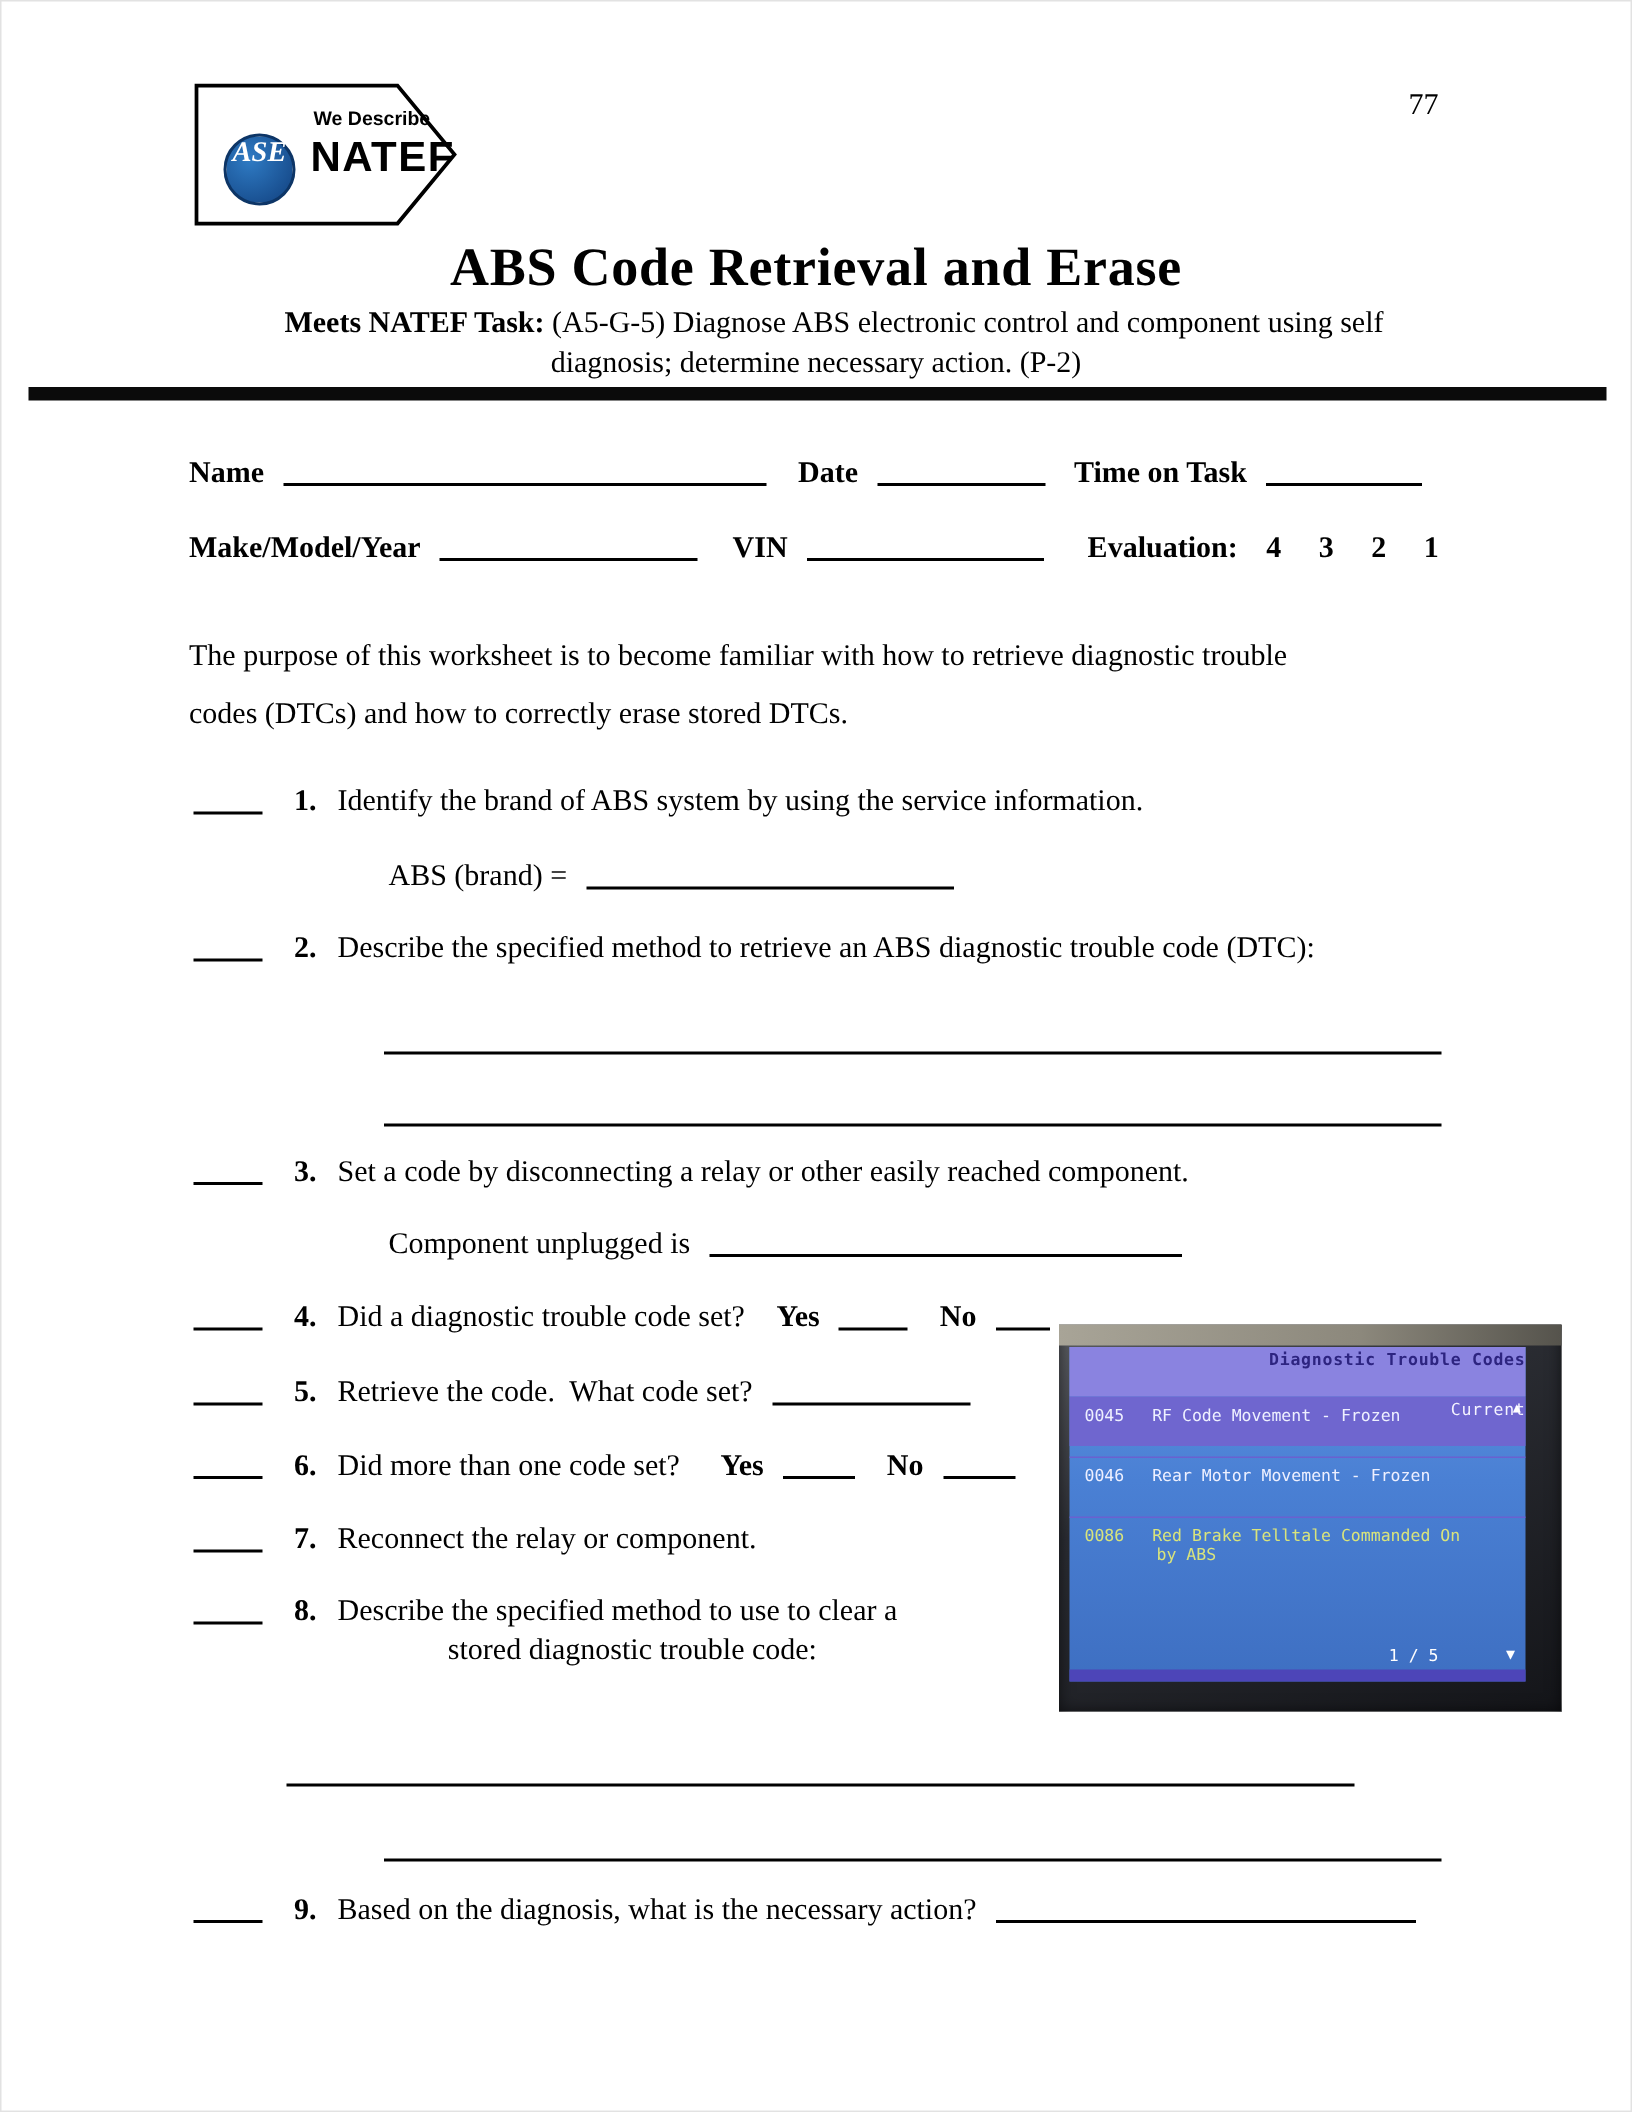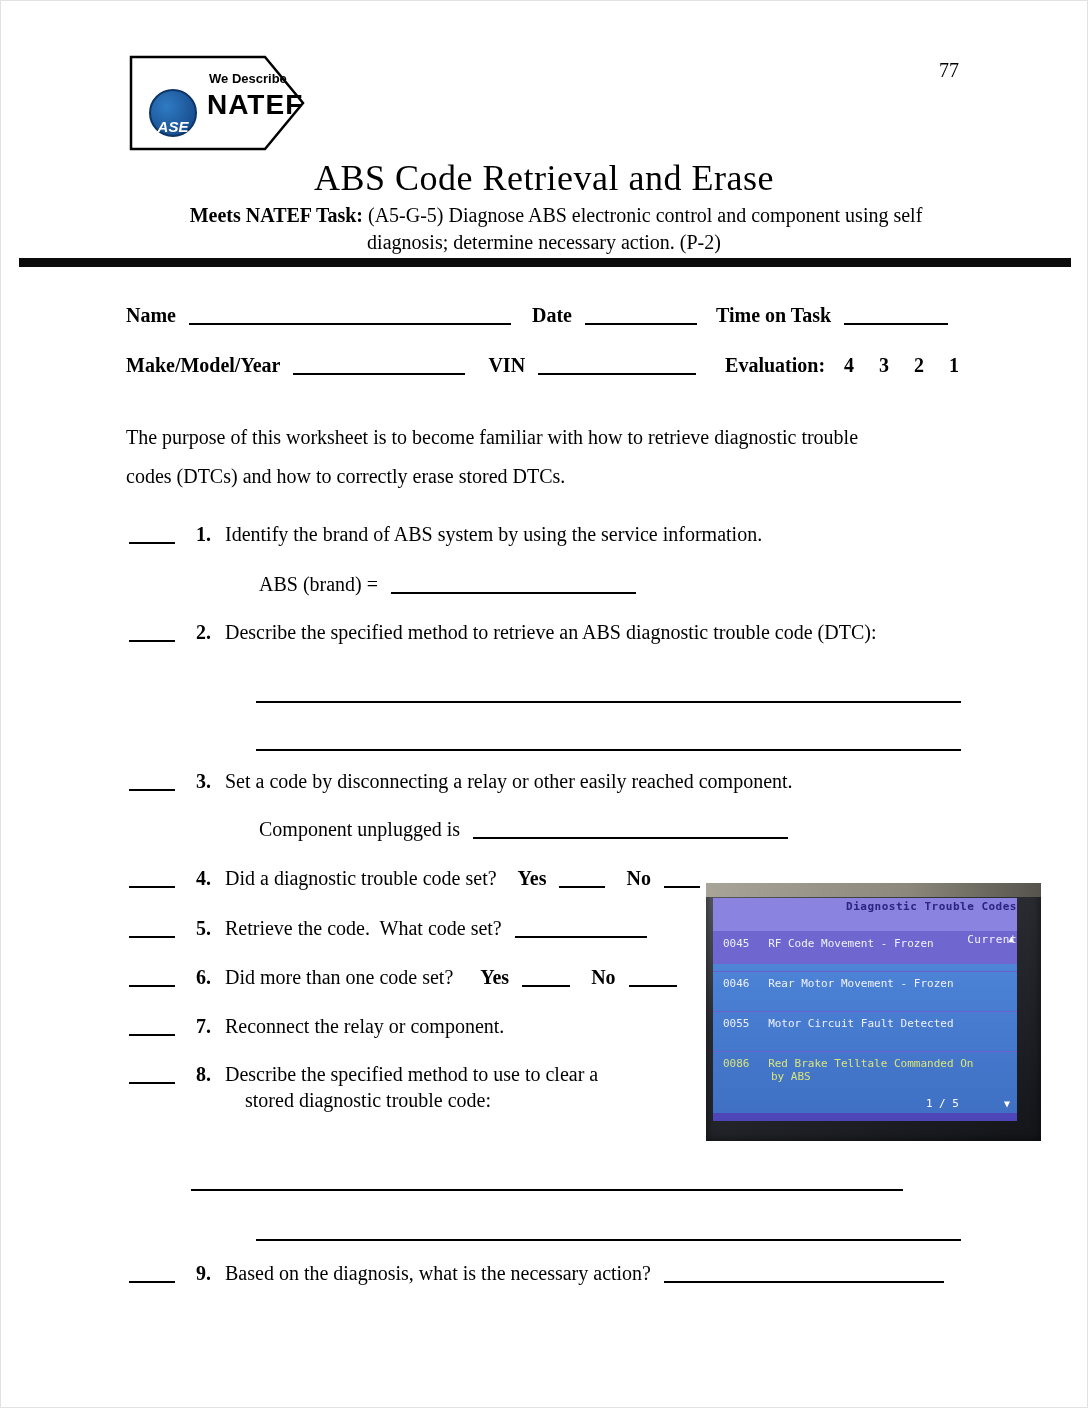--- a/index.html
+++ b/index.html
@@ -8,21 +8,21 @@
     position:relative; width:1088px; height:1408px; margin:0 auto;
     background:#ffffff; color:#000;
     font-family:"Liberation Serif", serif;
     overflow:hidden;
     border:1px solid #e2e2e2;
   }
   .abs { position:absolute; }
   .b { font-weight:bold; }
   .center { width:100%; text-align:center; }
   .page-num { font-size:20px; }
-  .title { font-size:36px; font-weight:normal; letter-spacing:0.5px; }
+  .title { font-size:36px; font-weight:bold; letter-spacing:0.5px; }
   .subtitle { font-size:20px; }
   .thick-rule { background:#0b0b0b; height:9px; }
   .form-row { font-size:20px; white-space:nowrap; }
   .blank { display:inline-block; border-bottom:2px solid #000; height:19px; vertical-align:-3px; }
   .lead-blank { display:inline-block; width:46px; border-bottom:2px solid #000; height:19px; vertical-align:-3px; }
   .para { font-size:20px; }
   .item { font-size:20px; white-space:nowrap; }
   .item .num { margin-left:16px; }
   .item .txt { margin-left:9px; }
   .item .yn { margin-left:16px; }
@@ -30,22 +30,22 @@
   .sub-line { font-size:20px; white-space:nowrap; }
   .rule-line { border-bottom:2px solid #000; height:22px; }
 
   
   .logo-wrap { width:178px; height:96px; }
   .logo-wrap svg { position:absolute; left:0; top:0; }
   .ase-circle {
     position:absolute; left:20px; top:34px; width:48px; height:48px; border-radius:50%;
     background:radial-gradient(circle at 35% 35%, #2f7bc4, #11407e);
     border:2px solid #0d3566;
-    color:#fff; display:flex; align-items:flex-end; justify-content:center;
-    font-family:Liberation Sans, sans-serif; font-style:italic; font-weight:bold; font-size:15px;
+    color:#fff; display:flex; align-items:flex-start; justify-content:center;
+    font-family:Liberation Serif, serif; font-style:italic; font-weight:bold; font-size:19px;
   }
   .we-support { position:absolute; left:80px; top:16px; font-family:"Liberation Sans", sans-serif; font-size:13px; font-weight:bold; }
   .natef-text { position:absolute; left:78px; top:34px; font-family:"Liberation Sans", sans-serif; font-size:28px; font-weight:bold; letter-spacing:1px; }
 
   
   .photo {
     width:335px; height:258px;
     background:linear-gradient(155deg, #5c5e63 0%, #2b2d33 35%, #141519 100%);
     box-shadow:inset 0 0 10px rgba(0,0,0,0.6);
   }
@@ -178,21 +178,21 @@
   <div class="abs item" style="left:128px; top:1014px;">
     <span class="lead-blank"></span>
     <span class="num b">7.</span>
     <span class="txt">Reconnect the relay or component.</span>
   </div>
 
   <div class="abs item" style="left:128px; top:1062px;">
     <span class="lead-blank"></span>
     <span class="num b">8.</span>
     <span class="txt">Describe the specified method to use to clear a</span>
-    <div style="margin-left:116px; margin-top:3px;">stored diagnostic trouble code:</div>
+    <div style="margin-left:116px; margin-top:3px;text-align:center;">stored diagnostic trouble code:</div>
   </div>
   <div class="abs rule-line" style="left:190px; top:1168px; width:712px;"></div>
   <div class="abs rule-line" style="left:255px; top:1218px; width:705px;"></div>
 
   <div class="abs item" style="left:128px; top:1261px;">
     <span class="lead-blank"></span>
     <span class="num b">9.</span>
     <span class="txt">Based on the diagnosis, what is the necessary action?</span>
     <span class="blank" style="width:280px; margin-left:8px;"></span>
   </div>
@@ -204,24 +204,20 @@
       <div class="sbar sbar2">Current</div>
       <div class="dtc-list">
         <div class="dtc-row">
           <span class="code">0045</span>
           <span class="desc">RF Code Movement - Frozen</span>
         </div>
         <div class="dtc-row">
           <span class="code">0046</span>
           <span class="desc">Rear Motor Movement - Frozen</span>
         </div>
-        <div class="dtc-row">
-          <span class="code">0055</span>
-          <span class="desc">Motor Circuit Fault Detected</span>
-        </div>
         <div class="dtc-row hl">
           <span class="code">0086</span>
           <span class="desc">Red Brake Telltale Commanded On</span>
           <div class="desc2">by ABS</div>
         </div>
         <span class="scroll-up">▲</span>
       </div>
       <div class="screen-footer">
         <span class="pg">1 / 5</span>
         <span class="scroll-down">▼</span>

